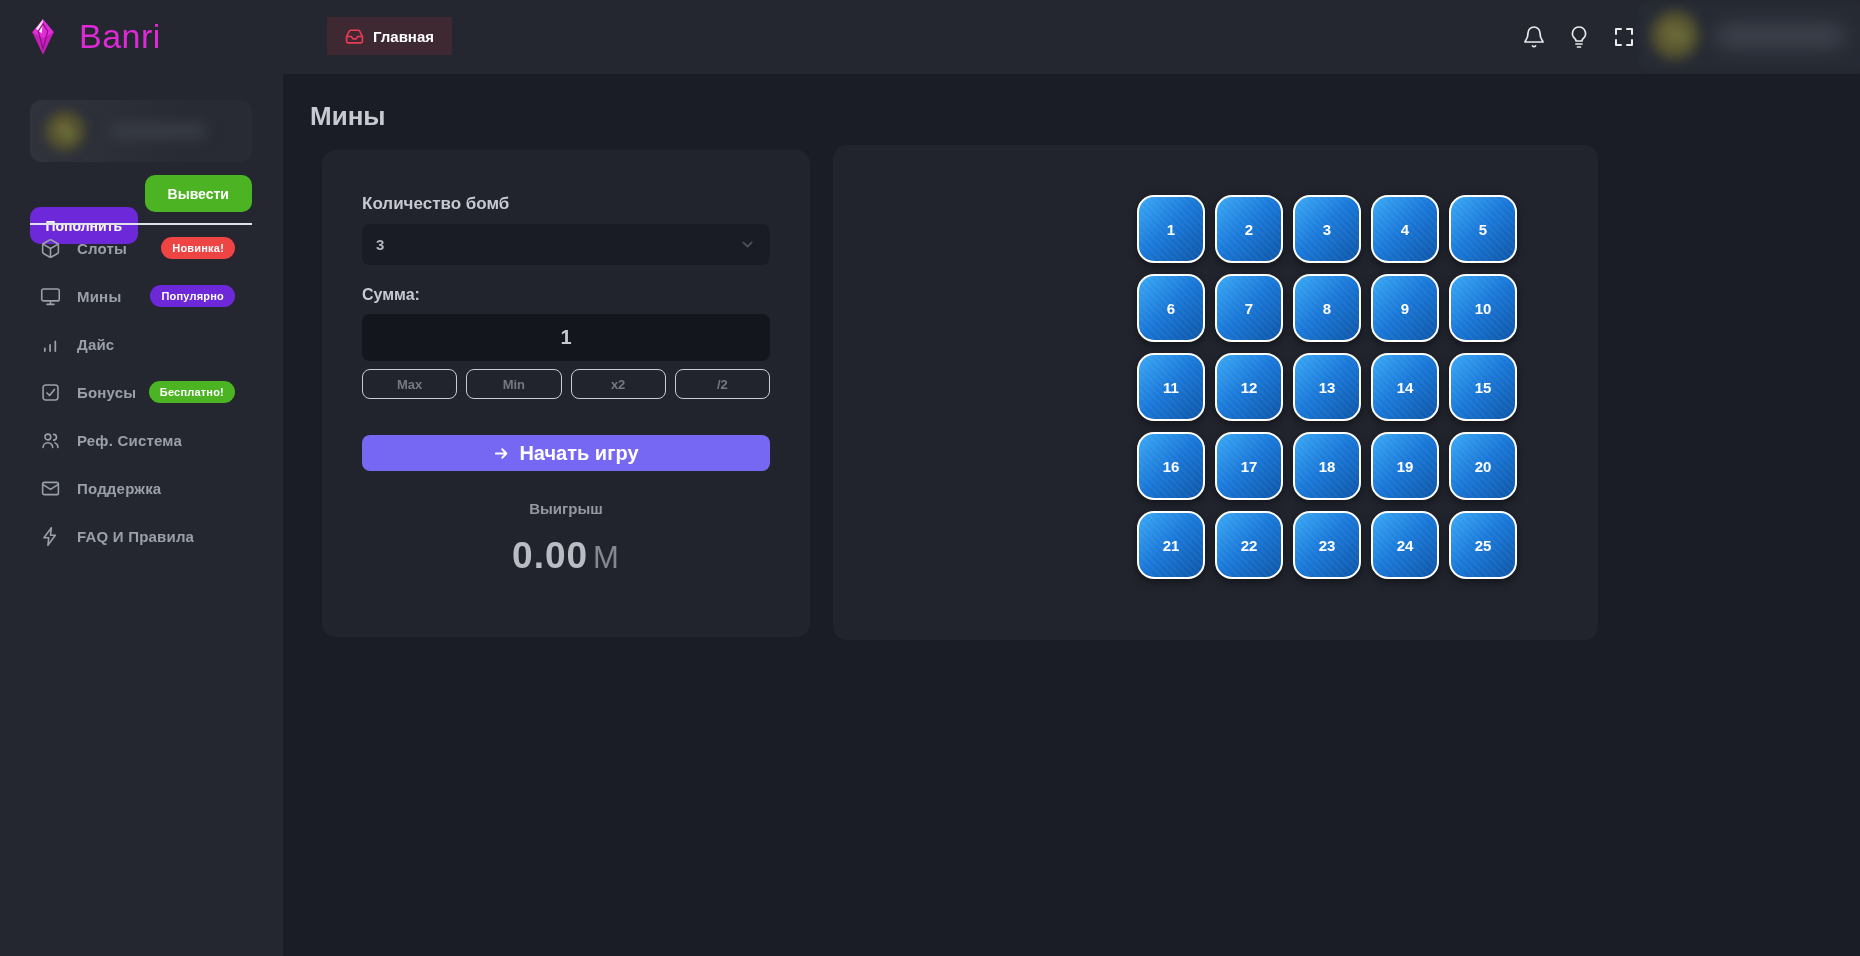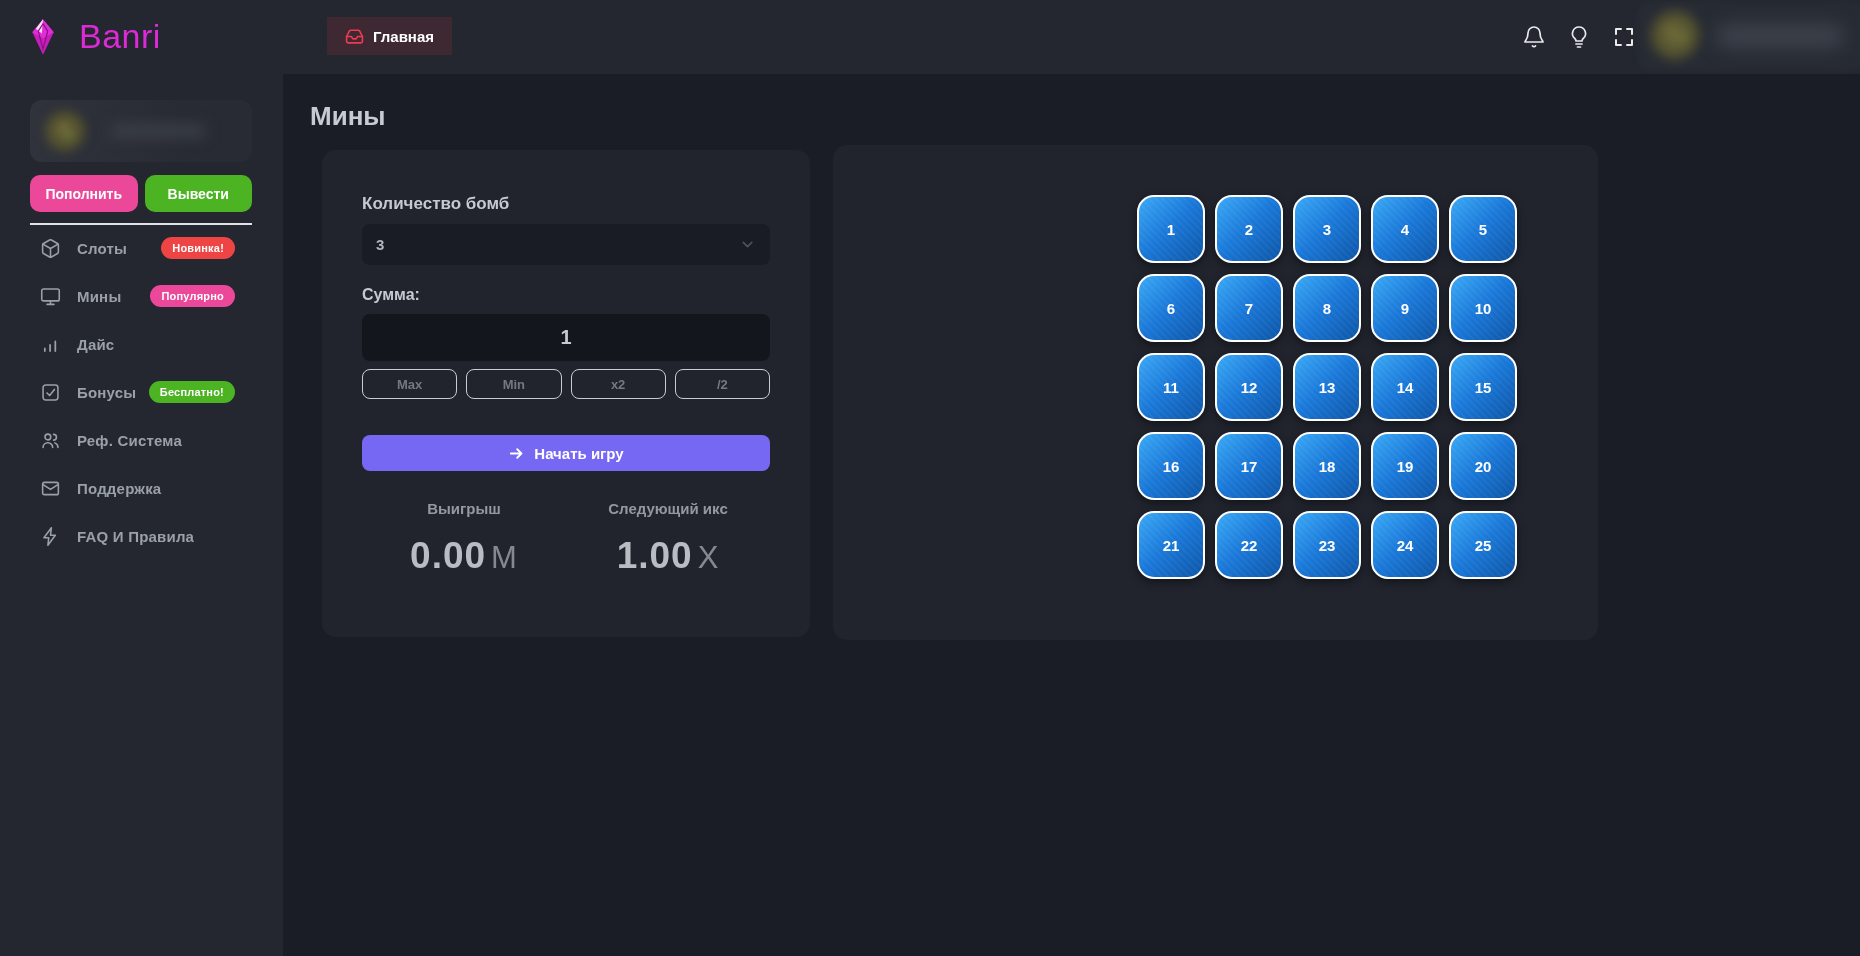--- a/index.html
+++ b/index.html
@@ -73,21 +73,21 @@
   }
   .card-name {
     position:absolute; left:80px; top:24px; width:96px; height:14px; border-radius:7px;
     background:#3a3e47; filter:blur(7px);
   }
   .wallet { position:absolute; left:30px; top:101px; width:222px; display:flex; gap:7px; }
   .btn-deposit, .btn-withdraw {
     height:37px; border:none; border-radius:10px; color:#fff;
     font-weight:bold; font-size:14px; font-family:inherit; cursor:pointer; flex:1;
   }
-  .btn-deposit { background:#ec4899; }
+  .btn-deposit { background:#6d28d9;margin-top:32px; }
   .btn-withdraw { background:#4cb322; }
   .side-divider {
     position:absolute; left:30px; top:149px; width:222px; height:2px;
     background:#dfe2e7; border:none;
   }
   .menu { position:absolute; left:0; top:150px; width:283px; list-style:none; }
   .menu-item {
     position:relative; height:48px; display:flex; align-items:center;
     padding-left:40px; cursor:pointer; color:#9aa0a8;
   }
@@ -124,21 +124,21 @@
     color:#c6c9cf; font-size:20px; font-weight:bold; text-align:center; font-family:inherit;
   }
   .quick-row { position:absolute; left:40px; top:219px; width:408px; display:flex; gap:9px; }
   .quick-btn {
     flex:1; height:30px; background:transparent; border:1px solid #c9ccd2; border-radius:8px;
     color:#74787f; font-weight:bold; font-size:13px; font-family:inherit; cursor:pointer;
   }
   .start-btn {
     position:absolute; left:40px; top:285px; width:408px; height:36px;
     background:#7668f2; border:none; border-radius:8px; cursor:pointer;
-    color:#fff; font-weight:bold; font-size:15px; font-family:inherit;
+    color:#fff; font-weight:bold; font-size:20px; font-family:inherit;
     display:flex; align-items:center; justify-content:center; gap:9px;
   }
   .start-btn svg { width:17px; height:17px; stroke:#fff; }
   .stats-row { position:absolute; left:40px; top:350px; width:408px; display:flex; }
   .stat { flex:1; text-align:center; }
   .stat-label { font-weight:bold; font-size:15px; color:#94989f; }
   .stat-value { margin-top:18px; font-weight:bold; font-size:37px; color:#b9bcc3; letter-spacing:1px; }
   .stat-suffix { font-weight:500; font-size:31px; color:#85888f; margin-left:5px; }
   
   .mines-grid {
@@ -223,21 +223,21 @@
           </svg></span>
         <span class="mi-label">Слоты</span>
         <span class="mi-badge" style="background: #ef4444;">Новинка!</span>
       </li>
       <li class="menu-item">
         <span class="mi-icon"><svg viewBox="0 0 24 24" fill="none" stroke-width="1.8" stroke-linecap="round" stroke-linejoin="round">
             <rect x="2" y="3.5" width="20" height="13.5" rx="2"></rect>
             <path d="M8 21h8M12 17v4"></path>
           </svg></span>
         <span class="mi-label">Мины</span>
-        <span class="mi-badge" style="background: #ec4899;">Популярно</span>
+        <span class="mi-badge" style="background: #6d28d9;">Популярно</span>
       </li>
       <li class="menu-item">
         <span class="mi-icon"><svg viewBox="0 0 24 24" fill="none" stroke-width="2" stroke-linecap="round">
             <path d="M5.5 19.5v-3M11.5 19.5v-7M17.5 19.5V8.5"></path>
           </svg></span>
         <span class="mi-label">Дайс</span>
 
       </li>
       <li class="menu-item">
         <span class="mi-icon"><svg viewBox="0 0 24 24" fill="none" stroke-width="1.8" stroke-linecap="round" stroke-linejoin="round">
@@ -302,24 +302,20 @@
     <svg viewBox="0 0 24 24" fill="none" stroke-width="2.6" stroke-linecap="round" stroke-linejoin="round">
       <path d="M4 12h15M13 6l6 6-6 6"></path>
     </svg>
     <span>Начать игру</span>
   </button>
 
   <div class="stats-row">
     <div class="stat">
         <div class="stat-label">Выигрыш</div>
         <div class="stat-value"><span>0.00</span><span class="stat-suffix">M</span></div>
-      </div>
-      <div class="stat">
-        <div class="stat-label">Следующий икс</div>
-        <div class="stat-value"><span>1.00</span><span class="stat-suffix">X</span></div>
       </div>
   </div>
 </div>
 
 <div class="panel panel-grid">
   <div class="mines-grid">
     <button class="mine-tile">1</button>
       <button class="mine-tile">2</button>
       <button class="mine-tile">3</button>
       <button class="mine-tile">4</button>

